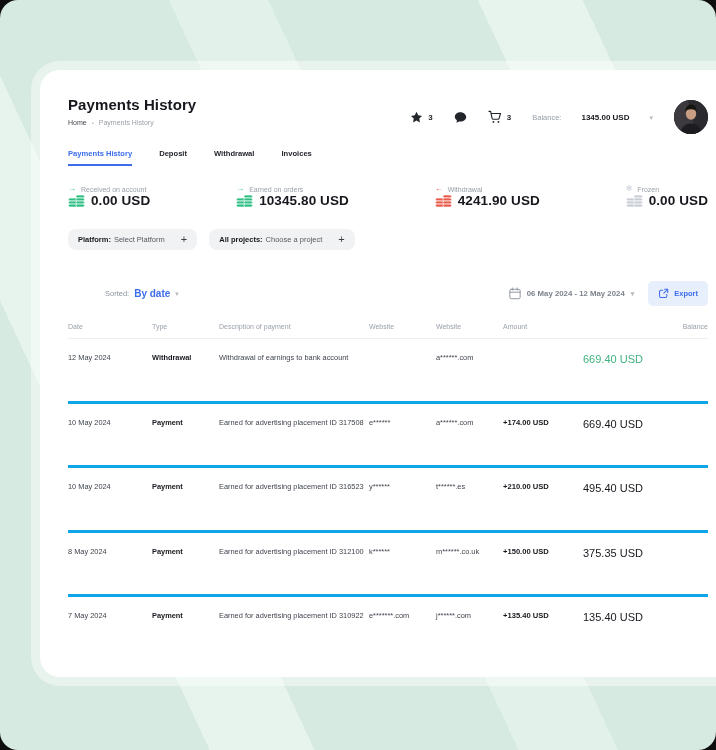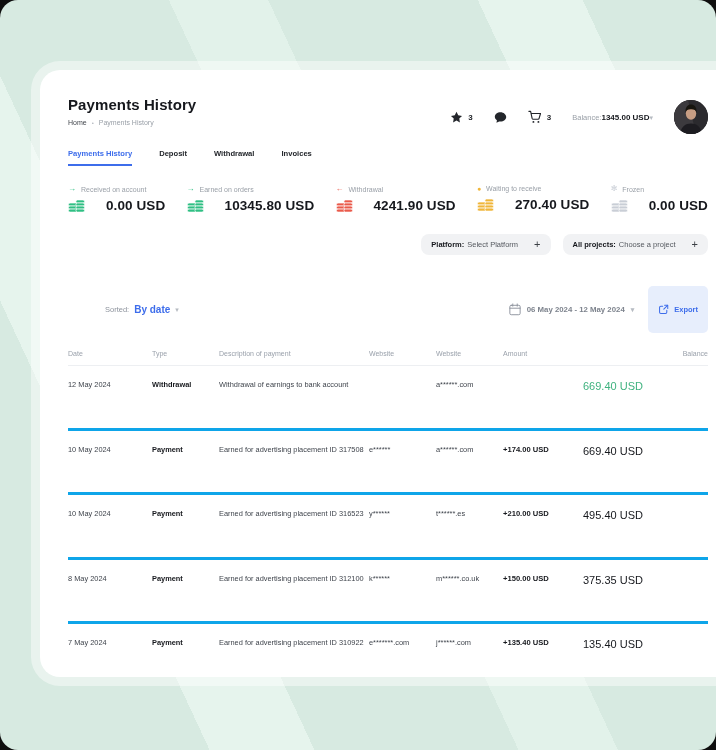--- a/index.html
+++ b/index.html
@@ -26,62 +26,62 @@
   
   .hdr { display:flex; justify-content:space-between; align-items:flex-start; }
   .page-title { font-size:15px; font-weight:700; color:#16181d; letter-spacing:.1px; }
   .crumbs { margin-top:6px; display:flex; align-items:center; gap:5px; font-size:7px; }
   .crumb-home { color:#42464d; }
   .crumb-dot { color:#b4b9c0; font-size:6px; }
   .crumb-cur { color:#9aa0a8; }
   .hdr-right { display:flex; align-items:center; gap:21px; margin-top:4px; }
   .ico-group { display:flex; align-items:center; gap:5px; cursor:pointer; }
   .ico-count { font-size:8px; font-weight:700; color:#23262b; }
-  .balance { display:flex; align-items:center; gap:0; cursor:pointer; }
+  .balance { display:flex; align-items:center; gap:20px; cursor:pointer; }
   .balance-label { font-size:7.5px; color:#9aa0a8; }
   .balance-value { font-size:8px; font-weight:700; color:#16181d; }
   .caret { color:#b6bbc2; font-size:7px; line-height:1; }
   .avatar {
     width:34px; height:34px; border-radius:50%; overflow:hidden; cursor:pointer;
     background:linear-gradient(150deg,#57504b 0%,#2a282c 55%,#141316 100%);
     flex:0 0 auto;
   }
   
   .tabs { display:flex; gap:27px; margin-top:15px; }
   .tab { font-size:7.6px; font-weight:700; color:#23262b; padding-bottom:6px; cursor:pointer; border-bottom:2px solid transparent; }
   .tab.active { color:#3d6deb; border-bottom-color:#3d6deb; }
   
   .stats { display:flex; justify-content:space-between; margin-top:19px; }
   .stat { color:var(--c,#2fbf83); }
   .stat-top { display:flex; align-items:center; gap:5px; }
   .stat-arrow { font-size:8px; color:var(--c); line-height:1; }
   .stat-arrow.dot { font-size:7px; }
   .stat-label { font-size:7px; color:#9aa0a8; }
-  .stat-bottom { display:flex; align-items:center; gap:21px; margin-top:5px; }
+  .stat-bottom { display:flex; align-items:center; gap:6px; }
   .stat-value { font-size:13.5px; font-weight:700; color:#16181d; letter-spacing:.1px; }
   
-  .filters { display:flex; gap:12px; margin-top:21px;justify-content:flex-end; }
+  .filters { display:flex; gap:12px; margin-top:21px; }
   .pill {
     display:flex; align-items:center; background:#f1f2f4; border-radius:8px;
     padding:6px 10px; font-size:7.5px; cursor:pointer;
   }
   .pill-label { font-weight:700; color:#16181d; margin-right:3px; }
   .pill-value { color:#55595f; }
   .pill-plus { margin-left:16px; font-size:11px; font-weight:400; color:#3c4046; line-height:.7; }
   
   .controls { display:flex; justify-content:space-between; align-items:center; margin-top:31px; }
   .sorted { display:flex; align-items:center; gap:5px; }
   .sorted-label { font-size:7.5px; color:#8d939d;margin-left:37px; }
   .sorted-value { font-size:10px; font-weight:700; color:#3d6deb; cursor:pointer; }
   .controls-right { display:flex; align-items:center; gap:14px; }
   .daterange { display:flex; align-items:center; gap:6px; cursor:pointer;font-weight:bold; }
   .daterange-text { font-size:7.8px; color:#7d838d; }
   .export-btn {
     display:flex; align-items:center; gap:5px; background:#e7eefc; border:none;
-    border-radius:5px; padding:18px 10px; cursor:pointer;
+    border-radius:5px; padding:7px 10px; cursor:pointer;
     font-family:"Liberation Sans", sans-serif;
   }
   .export-label { font-size:7.5px; font-weight:600; color:#3d6deb; }
   
   .table { margin-top:17px; }
   .trow, .thead {
     display:grid;
     grid-template-columns:84px 67px 150px 67px 67px 80px 1fr;
     align-items:start;
   }
@@ -215,40 +215,20 @@
                 <rect x="0.5" y="12" width="9.6" height="3.4" rx="1.7"></rect>
                 <rect x="8.9" y="1.8" width="9.6" height="3.4" rx="1.7"></rect>
                 <rect x="8.9" y="5.2" width="9.6" height="3.4" rx="1.7"></rect>
                 <rect x="8.9" y="8.6" width="9.6" height="3.4" rx="1.7"></rect>
                 <rect x="8.9" y="12" width="9.6" height="3.4" rx="1.7"></rect>
               </svg>
             </span>
           <span class="stat-value">4241.90 USD</span>
         </div>
       </div>
-      <div class="stat" style="--c: #f0b63a;">
-        <div class="stat-top">
-            <span class="stat-arrow dot">●</span>
-            <span class="stat-label">Waiting to receive</span>
-          </div>
-        <div class="stat-bottom">
-          <span>
-              <svg width="17" height="15" viewBox="0 0 19 16" fill="currentColor" stroke="#fff" stroke-width="0.8">
-                <rect x="0.5" y="5.2" width="9.6" height="3.4" rx="1.7"></rect>
-                <rect x="0.5" y="8.6" width="9.6" height="3.4" rx="1.7"></rect>
-                <rect x="0.5" y="12" width="9.6" height="3.4" rx="1.7"></rect>
-                <rect x="8.9" y="1.8" width="9.6" height="3.4" rx="1.7"></rect>
-                <rect x="8.9" y="5.2" width="9.6" height="3.4" rx="1.7"></rect>
-                <rect x="8.9" y="8.6" width="9.6" height="3.4" rx="1.7"></rect>
-                <rect x="8.9" y="12" width="9.6" height="3.4" rx="1.7"></rect>
-              </svg>
-            </span>
-          <span class="stat-value">270.40 USD</span>
-        </div>
-      </div>
       <div class="stat" style="--c: #c9ced6;">
         <div class="stat-top">
             <span class="stat-arrow">✻</span>
             <span class="stat-label">Frozen</span>
           </div>
         <div class="stat-bottom">
           <span>
               <svg width="17" height="15" viewBox="0 0 19 16" fill="currentColor" stroke="#fff" stroke-width="0.8">
                 <rect x="0.5" y="5.2" width="9.6" height="3.4" rx="1.7"></rect>
                 <rect x="0.5" y="8.6" width="9.6" height="3.4" rx="1.7"></rect>

